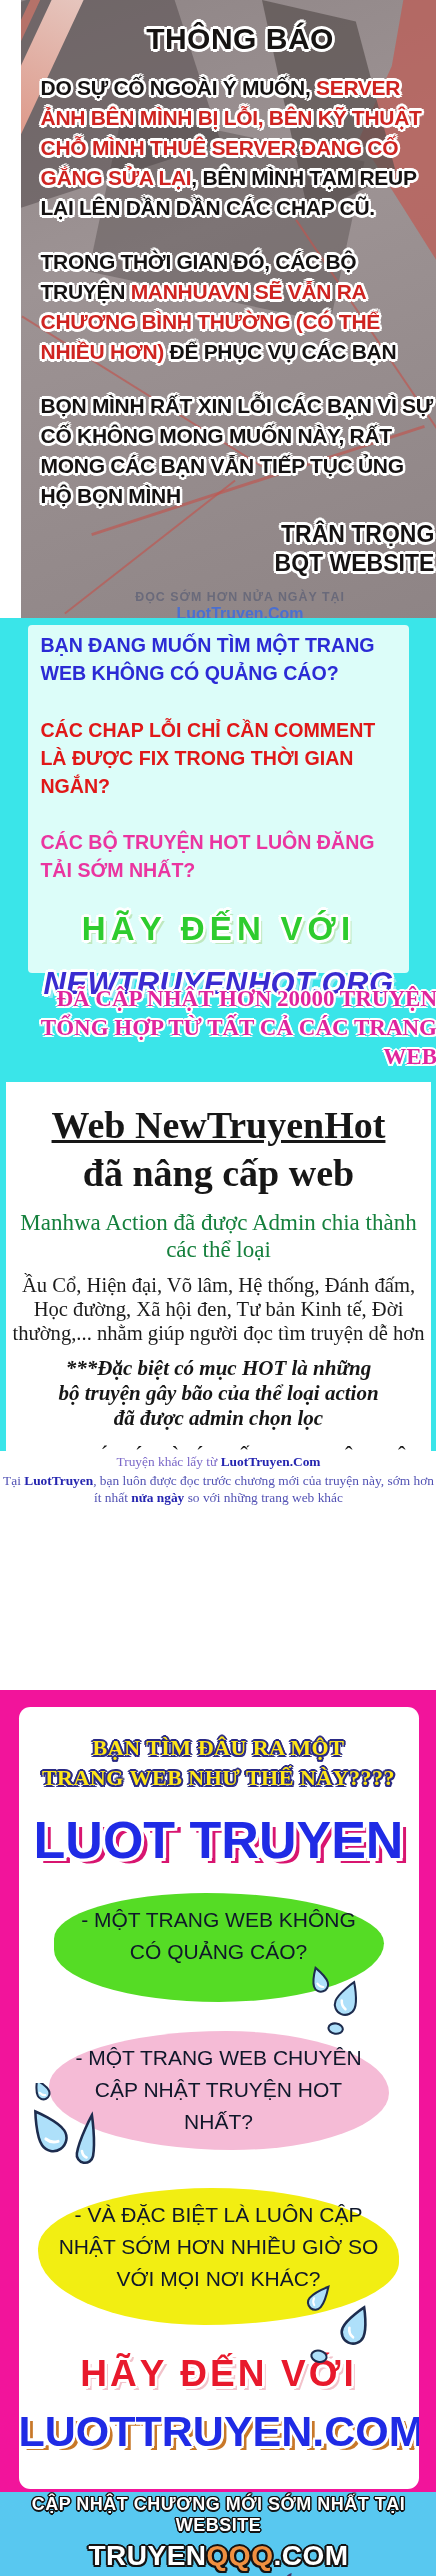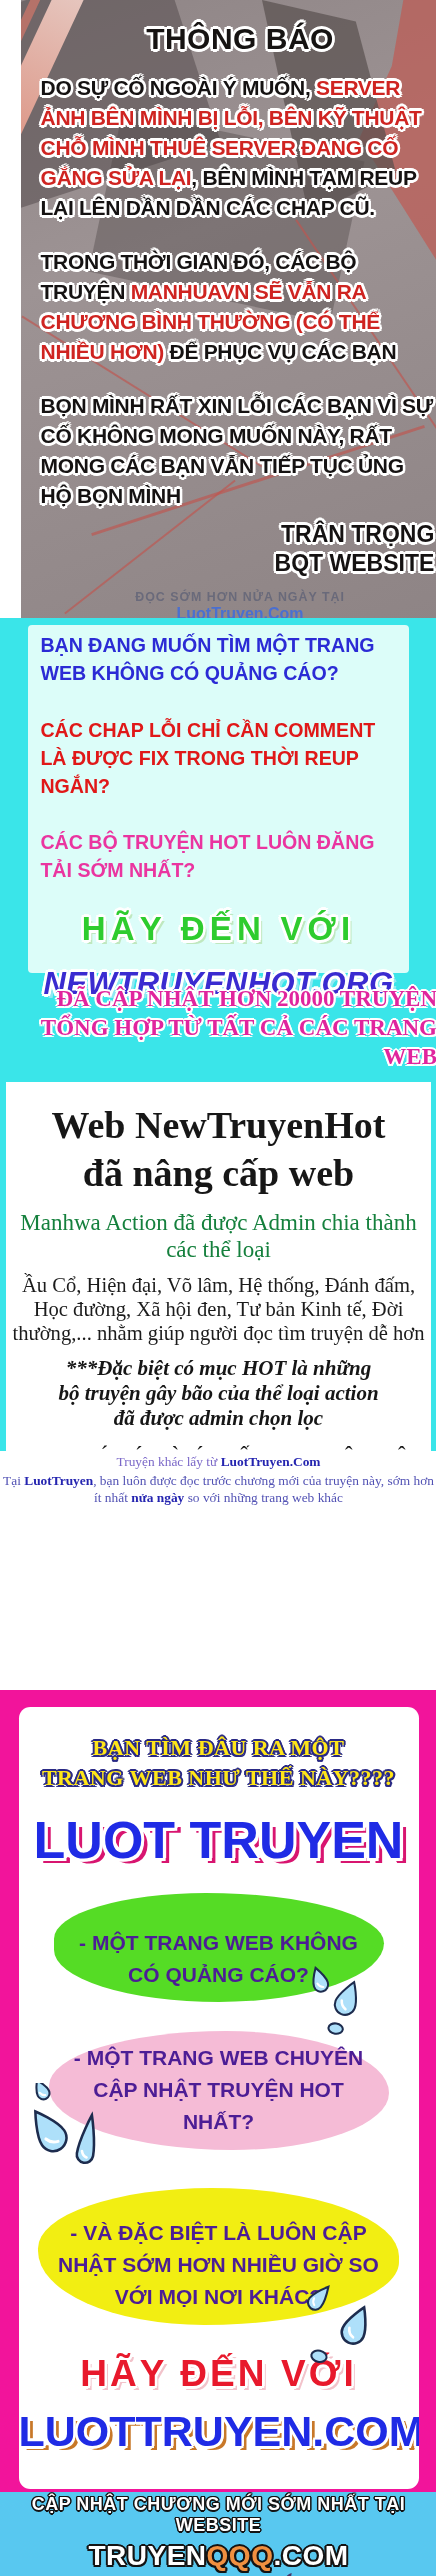--- a/index.html
+++ b/index.html
@@ -41,41 +41,41 @@
   .q2 { margin-top:29px; color:#e01818; }
   .q3 { margin-top:28px; color:#ea35a0; }
   .cta-green { margin-top:26px; text-align:center; font-size:33px; font-weight:700; letter-spacing:5.2px; color:#2ecc2e;
     text-shadow:2.6px 0 #fff,-2.6px 0 #fff,0 2.6px #fff,0 -2.6px #fff,2.1px 2.1px #fff,-2.1px 2.1px #fff,2.1px -2.1px #fff,-2.1px -2.1px #fff,3.6px 3.6px 0 #bfe8bf; }
   .site-new { margin-top:17.5px; text-align:center; font-size:31px; font-weight:700; letter-spacing:0.5px; color:#3a2bd0;
     text-shadow:2.6px 0 #fff,-2.6px 0 #fff,0 2.6px #fff,0 -2.6px #fff,2.1px 2.1px #fff,-2.1px 2.1px #fff,2.1px -2.1px #fff,-2.1px -2.1px #fff,4.6px 3.6px 0 #8fe9f2;font-style:italic; }
   .stats { margin-top:11.3px; text-align:right; font-family:"Liberation Serif", serif; font-weight:700; font-size:23px; line-height:29px; color:#e0259e;
     text-shadow:2.1px 0 #fff,-2.1px 0 #fff,0 2.1px #fff,0 -2.1px #fff,1.5px 1.5px #fff,-1.5px 1.5px #fff,1.5px -1.5px #fff,-1.5px -1.5px #fff; }
   .white-panel { margin:10.3px 6.2px 0; background:#ffffff; min-height:390px; font-family:"Liberation Serif", serif; text-align:center; }
   .upg-title { font-size:38px; font-weight:700; line-height:48px; color:#171717; margin:0; }
-  .upg-t1 { padding-top:19.6px; }
+  .upg-t1 { padding-top:19.6px;text-decoration:underline; }
   .upg-sub { font-size:23px; line-height:27px; color:#15803d; margin:11.3px 0 0; }
   .genres { font-size:20.6px; line-height:24px; color:#1c1c1c; margin:10.3px 0 0; padding:0 2.1px; }
   .hotnote { font-size:21px; line-height:25px; font-weight:700; font-style:italic; color:#161616; margin:11.3px auto 0; max-width:330px; }
   .contact { font-size:23px; line-height:29px; color:#171717; margin:12.4px 0 0; }
 
   
   #sec-note { height:239px; background:#fff; font-family:"Liberation Serif", serif; text-align:center; }
   .note1 { padding-top:2.6px; font-size:13.4px; color:#7b68c8; }
   .note1 b { color:#2525b0; }
   .note23 { margin-top:2.1px; font-size:13.4px; line-height:17px; color:#5252b4; }
   .note23 b { color:#2525b0; }
 
   
   #sec-pink { height:802px; background:#f2149b; padding:16.5px 18.5px 4.1px; box-sizing:border-box; }
   .pink-inner { position:relative; width:400px; height:782px; background:#fff; border-radius:11.3px; text-align:center; overflow:hidden; }
   .ytitle { margin:26px 0 0; font-size:22px; line-height:30px; font-weight:700; letter-spacing:0.5px; color:#ffe619;
     text-shadow:2.1px 0 #2a2a85,-2.1px 0 #2a2a85,0 2.1px #2a2a85,0 -2.1px #2a2a85,1.5px 1.5px #2a2a85,-1.5px 1.5px #2a2a85,1.5px -1.5px #2a2a85,-1.5px -1.5px #2a2a85;font-family:Liberation Serif, serif; }
   .brand { margin:17.5px 0 0; font-size:52px; font-weight:700; letter-spacing:0; color:#1f2be5;
     text-shadow:3.1px 0 #fff,-3.1px 0 #fff,0 3.1px #fff,0 -3.1px #fff,2.6px 2.6px #fff,-2.6px 2.6px #fff,2.6px -2.6px #fff,-2.6px -2.6px #fff,6.2px 5.2px 0 #d81570; }
-  .blob { margin:0 auto; font-size:21px; line-height:32px; font-weight:700; color:#4c1d95; display:flex; align-items:flex-end; justify-content:center; padding:11.3px 13.4px; box-sizing:border-box; }
+  .blob { margin:0 auto; font-size:21px; line-height:32px; font-weight:400; color:#0f172a; display:flex; align-items:flex-start; justify-content:center; padding:11.3px 13.4px; box-sizing:border-box; }
   .blob-green { margin-top:23px; width:330px; min-height:109px; background:#55dc25; border-radius:46% 54% 50% 50% / 42% 46% 54% 48%; }
   .blob-pink { margin-top:29px; width:340px; min-height:108px; background:#f5bbd6; border-radius:52% 48% 46% 54% / 46% 52% 48% 52%; }
   .blob-yellow { margin-top:38px; width:361px; min-height:137px; background:#f2ee12; border-radius:48% 52% 54% 46% / 44% 50% 46% 54%; }
   .cta-red { margin:28px 0 0; font-size:37px; font-weight:700; letter-spacing:3.1px; color:#e8192c;
     text-shadow:2.6px 0 #fff,-2.6px 0 #fff,0 2.6px #fff,0 -2.6px #fff,2.1px 2.1px #fff,-2.1px 2.1px #fff,2.1px -2.1px #fff,-2.1px -2.1px #fff,3.6px 3.6px 0 #f2c3cb; }
   .site-luot { margin:12.4px 0 0; font-size:43px; font-weight:700; letter-spacing:0; color:#1f2be5;
     text-shadow:2.6px 0 #fff,-2.6px 0 #fff,0 2.6px #fff,0 -2.6px #fff,2.1px 2.1px #fff,-2.1px 2.1px #fff,2.1px -2.1px #fff,-2.1px -2.1px #fff,5.2px 4.1px 0 #c87828; }
   .drops { position:absolute; }
   .dropsA { top:258px; right:33px; }
   .dropsB { top:376px; left:3.1px; }
@@ -114,21 +114,21 @@
     <div class="ann-sign sign1">TRÂN TRỌNG</div>
     <div class="ann-sign sign2">BQT WEBSITE</div>
     <div class="wm1">ĐỌC SỚM HƠN NỬA NGÀY TẠI</div>
     <div class="wm2">LuotTruyen.Com</div>
   </div>
 </div>
 
 <div class="sec" id="sec-cyan">
   <div class="cyan-panel">
     <p class="q q1">BẠN ĐANG MUỐN TÌM MỘT TRANG WEB KHÔNG CÓ QUẢNG CÁO?</p>
-    <p class="q q2">CÁC CHAP LỖI CHỈ CẦN COMMENT LÀ ĐƯỢC FIX TRONG THỜI REUP NGẮN?</p>
+    <p class="q q2">CÁC CHAP LỖI CHỈ CẦN COMMENT LÀ ĐƯỢC FIX TRONG THỜI GIAN NGẮN?</p>
     <p class="q q3">CÁC BỘ TRUYỆN HOT LUÔN ĐĂNG TẢI SỚM NHẤT?</p>
     <div class="cta-green">HÃY ĐẾN VỚI</div>
     <div class="site-new">NEWTRUYENHOT.ORG</div>
   </div>
   <div class="stats">
     <div>ĐÃ CẬP NHẬT HƠN 20000 TRUYỆN</div>
     <div>TỔNG HỢP TỪ TẤT CẢ CÁC TRANG WEB</div>
   </div>
   <div class="white-panel">
     <h2 class="upg-title upg-t1">Web NewTruyenHot</h2>

